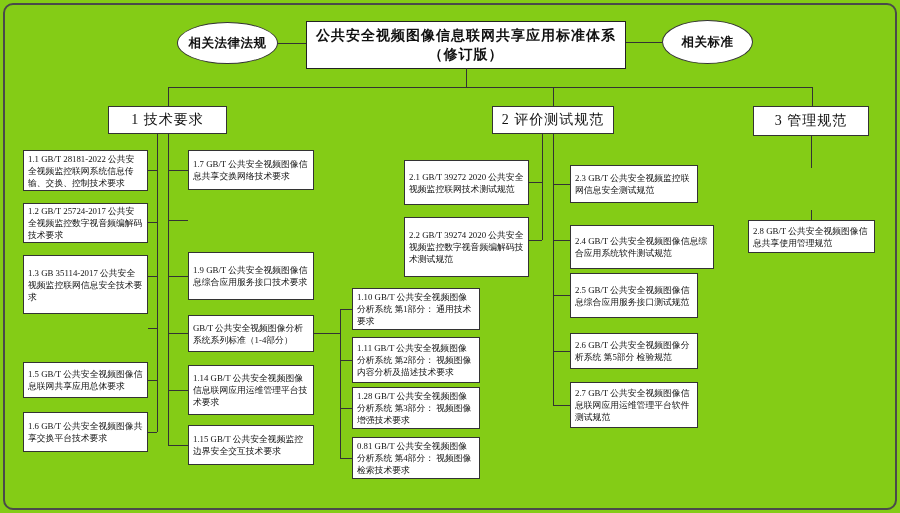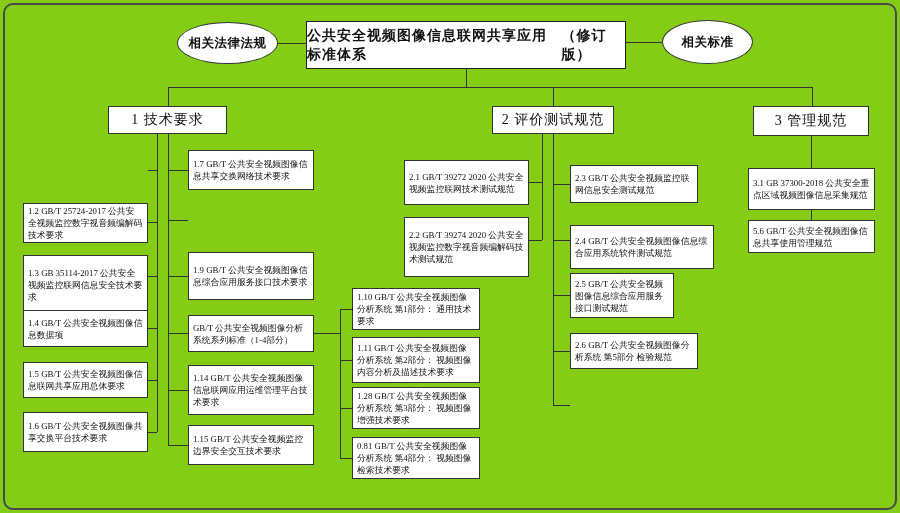--- a/index.html
+++ b/index.html
@@ -15,21 +15,21 @@
   .node{
     position:absolute;box-sizing:border-box;border:1px solid #333;background:#fff;
     font-size:8.8px;line-height:12px;padding:2px 4px;
     display:flex;align-items:center;text-align:left;word-break:break-word;
   }
   .hdr{
     justify-content:center;text-align:center;font-size:14px;letter-spacing:1px;
   }
   .title-box{
     position:absolute;box-sizing:border-box;border:1.5px solid #222;background:#fff;
-    display:flex;flex-direction:row;align-items:center;justify-content:center;
+    display:flex;flex-direction:column;align-items:center;justify-content:center;
     font-size:14px;font-weight:bold;line-height:19px;letter-spacing:1px;
   }
   .ellipse{
     position:absolute;box-sizing:border-box;border:1px solid #333;border-radius:50%;
     background:#fff;display:flex;align-items:center;justify-content:center;
     font-size:12.5px;font-weight:bold;letter-spacing:0.5px;
   }
   .ln{position:absolute;background:#333;}
 </style>
 </head>
@@ -44,47 +44,47 @@
     <div>公共安全视频图像信息联网共享应用标准体系</div>
     <div>（修订版）</div>
   </div>
 
   <div class="ellipse" style="left:662px;top:20px;width:91px;height:44px">相关标准</div>
 
   <div class="node hdr" style="left:108px;top:106px;width:119px;height:28px">1 技术要求</div>
   <div class="node hdr" style="left:492px;top:106px;width:122px;height:28px">2 评价测试规范</div>
   <div class="node hdr" style="left:753px;top:106px;width:116px;height:30px">3 管理规范</div>
 
+  <div class="node" style="left:23px;top:150px;width:125px;height:41px">1.1 GB/T 28181-2022 公共安全视频监控联网系统信息传输、交换、控制技术要求</div>
   <div class="node" style="left:23px;top:203px;width:125px;height:40px">1.2 GB/T 25724-2017 公共安全视频监控数字视音频编解码技术要求</div>
   <div class="node" style="left:23px;top:255px;width:125px;height:59px">1.3 GB 35114-2017 公共安全视频监控联网信息安全技术要求</div>
-  <div class="node" style="left:23px;top:310px;width:125px;height:37px">1.4 GB/T 公共安全视频图像信息数据项</div>
   <div class="node" style="left:23px;top:362px;width:125px;height:36px">1.5 GB/T 公共安全视频图像信息联网共享应用总体要求</div>
   <div class="node" style="left:23px;top:412px;width:125px;height:40px">1.6 GB/T 公共安全视频图像共享交换平台技术要求</div>
 
   <div class="node" style="left:188px;top:150px;width:126px;height:40px">1.7 GB/T 公共安全视频图像信息共享交换网络技术要求</div>
   <div class="node" style="left:188px;top:252px;width:126px;height:48px">1.9 GB/T 公共安全视频图像信息综合应用服务接口技术要求</div>
   <div class="node" style="left:188px;top:315px;width:126px;height:37px">GB/T 公共安全视频图像分析系统系列标准（1-4部分）</div>
   <div class="node" style="left:188px;top:365px;width:126px;height:50px">1.14 GB/T 公共安全视频图像信息联网应用运维管理平台技术要求</div>
   <div class="node" style="left:188px;top:425px;width:126px;height:40px">1.15 GB/T 公共安全视频监控边界安全交互技术要求</div>
 
   <div class="node" style="left:352px;top:288px;width:128px;height:42px">1.10 GB/T 公共安全视频图像分析系统 第1部分： 通用技术要求</div>
   <div class="node" style="left:352px;top:337px;width:128px;height:46px">1.11 GB/T 公共安全视频图像分析系统 第2部分： 视频图像内容分析及描述技术要求</div>
   <div class="node" style="left:352px;top:387px;width:128px;height:42px">1.28 GB/T 公共安全视频图像分析系统 第3部分： 视频图像增强技术要求</div>
   <div class="node" style="left:352px;top:437px;width:128px;height:42px">0.81 GB/T 公共安全视频图像分析系统 第4部分： 视频图像检索技术要求</div>
 
   <div class="node" style="left:404px;top:160px;width:125px;height:45px">2.1 GB/T 39272 2020 公共安全视频监控联网技术测试规范</div>
   <div class="node" style="left:404px;top:217px;width:125px;height:60px">2.2 GB/T 39274 2020 公共安全视频监控数字视音频编解码技术测试规范</div>
 
   <div class="node" style="left:570px;top:165px;width:128px;height:38px">2.3 GB/T 公共安全视频监控联网信息安全测试规范</div>
   <div class="node" style="left:570px;top:225px;width:144px;height:44px">2.4 GB/T 公共安全视频图像信息综合应用系统软件测试规范</div>
-  <div class="node" style="left:570px;top:273px;width:104px;height:45px">2.5 GB/T 公共安全视频图像信息综合应用服务接口测试规范</div>
+  <div class="node" style="left:570px;top:273px;width:128px;height:45px">2.5 GB/T 公共安全视频图像信息综合应用服务接口测试规范</div>
   <div class="node" style="left:570px;top:333px;width:128px;height:36px">2.6 GB/T 公共安全视频图像分析系统 第5部分 检验规范</div>
+  <div class="node" style="left:570px;top:382px;width:128px;height:46px">2.7 GB/T 公共安全视频图像信息联网应用运维管理平台软件测试规范</div>
 
-  <div class="node" style="left:748px;top:168px;width:127px;height:42px">3.1 GB 37300-2018 公共安全重点区域视频图像信息采集规范</div>
-  <div class="node" style="left:748px;top:220px;width:127px;height:33px">5.6 GB/T 公共安全视频图像信息共享使用管理规范</div>
+  <div class="node" style="left:748px;top:220px;width:127px;height:33px">2.8 GB/T 公共安全视频图像信息共享使用管理规范</div>
 <div class="ln" style="left: 278px; top: 43px; width: 28px; height: 1px;"></div>
     <div class="ln" style="left: 626px; top: 42px; width: 36px; height: 1px;"></div>
     <div class="ln" style="left: 466px; top: 68px; width: 1px; height: 19px;"></div>
     <div class="ln" style="left: 168px; top: 87px; width: 644px; height: 1px;"></div>
     <div class="ln" style="left: 168px; top: 87px; width: 1px; height: 19px;"></div>
     <div class="ln" style="left: 553px; top: 87px; width: 1px; height: 19px;"></div>
     <div class="ln" style="left: 812px; top: 87px; width: 1px; height: 19px;"></div>
     <div class="ln" style="left: 157px; top: 134px; width: 1px; height: 298px;"></div>
     <div class="ln" style="left: 168px; top: 134px; width: 1px; height: 311px;"></div>
     <div class="ln" style="left: 148px; top: 170px; width: 9px; height: 1px;"></div>

